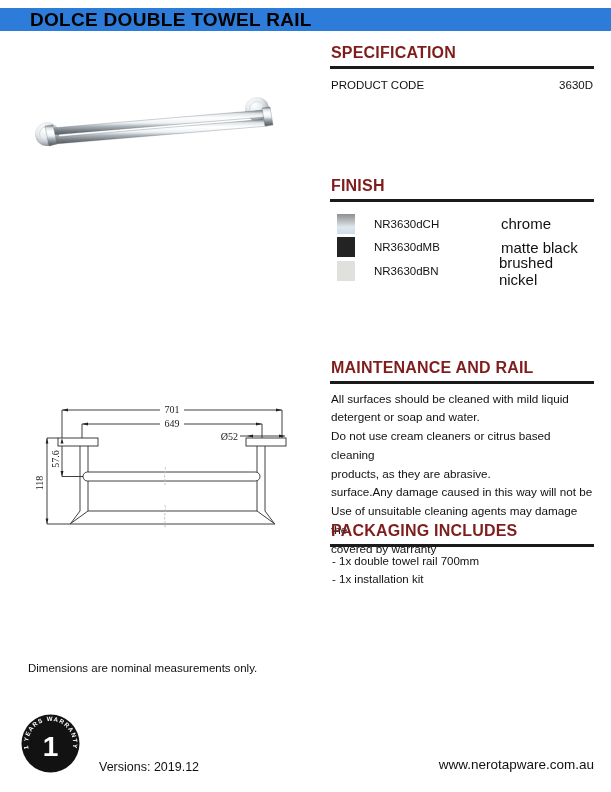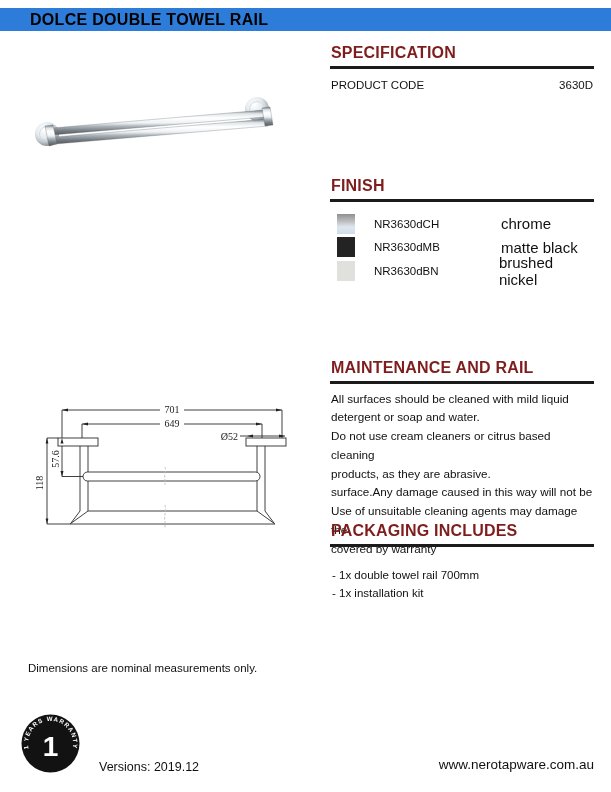--- a/index.html
+++ b/index.html
@@ -1,35 +1,35 @@
 <!DOCTYPE html>
 <html><head>
 <meta charset="utf-8">
 <style>
   html,body{margin:0;padding:0;background:#ffffff;}
   .page{position:relative;width:611px;height:792px;background:#fff;overflow:hidden;
         font-family:"Liberation Sans",sans-serif;color:#111;}
   
   .titlebar{position:absolute;left:0;top:8px;width:611px;height:23px;background:#2e7cd9;
             display:flex;align-items:center;}
-  .titlebar span{margin-left:30px;font-size:16px;font-weight:bold;color:#000;letter-spacing:.3px;}
+  .titlebar span{margin-left:30px;font-size:19px;font-weight:bold;color:#000;letter-spacing:.3px;}
   
   .rsec{position:absolute;left:330px;width:264px;}
   .rsec h2{margin:0 0 0 1px;font-size:16px;font-weight:bold;color:#7f1d1d;letter-spacing:.2px;}
   .rule{height:2.5px;background:#1b1b1b;margin-top:4px;}
   .spec-row{display:flex;justify-content:space-between;font-size:11.5px;margin-top:10px;padding:0 1px;}
   .finish-row{display:flex;align-items:center;height:20px;margin-bottom:3.5px;}
   .swatch{width:18px;height:20px;margin-left:7px;flex:0 0 auto;}
   .swatch.chrome{background:linear-gradient(180deg,#8f8f8f 0%,#b9bcbe 35%,#dfe7ef 65%,#cfdcea 100%);}
   .swatch.matte-black{background:#232323;}
   .swatch.brushed-nickel{background:#e0e0dd;}
   .finish-code{margin-left:19px;width:127px;font-size:11.5px;}
   .finish-name{font-size:15px;}
   .body-lines{font-size:11.7px;line-height:18.8px;margin-top:6px;padding-left:1px;}
-  .pack-lines{font-size:11.5px;line-height:18.5px;margin-top:19px;padding-left:2px;}
+  .pack-lines{font-size:11.5px;line-height:18.5px;margin-top:5px;padding-left:2px;}
   
   .dim-note{position:absolute;left:28px;top:662px;font-size:11.5px;}
   .versions{position:absolute;left:99px;top:760px;font-size:12.5px;}
   .website{position:absolute;right:17px;top:757px;font-size:13.5px;}
   
   .dimtext{font-family:"Liberation Serif",serif;font-size:10px;fill:#222;}
   svg{display:block;}
 </style>
 </head>
 <body>

